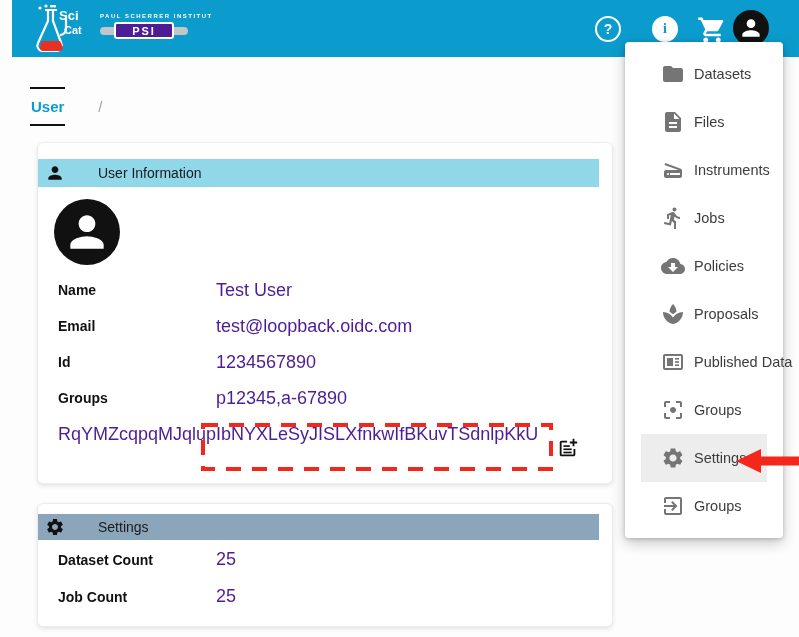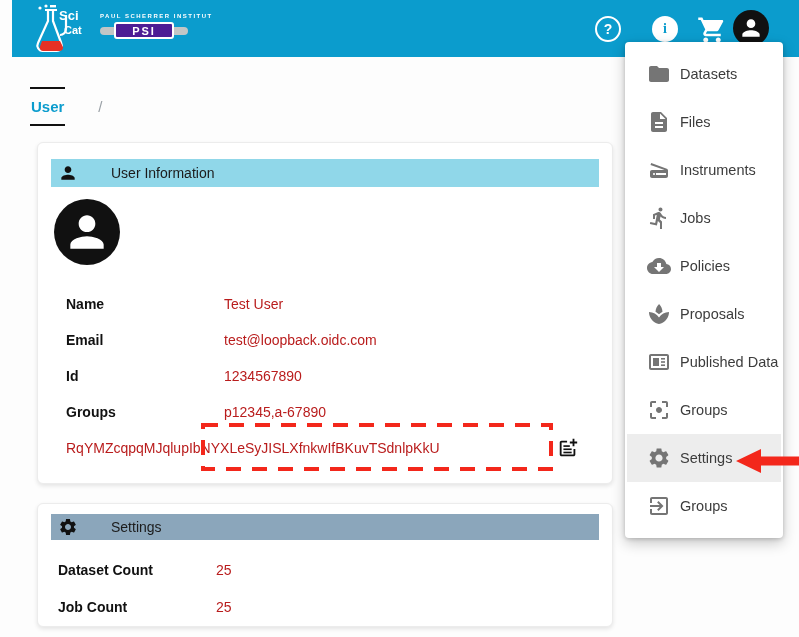--- a/index.html
+++ b/index.html
@@ -43,50 +43,50 @@
     border-bottom:2px solid #111; padding:9px 1px; color:#0b9ccd;
     font-weight:bold; font-size:15px; cursor:pointer; }
   .crumb-sep { color:#9aa0a6; font-size:15px; margin-left:5px; }
 
   
   .card { position:absolute; left:37px; width:576px; background:#fff;
     border:1px solid #ececec; border-radius:6px;
     box-shadow:0 2px 4px rgba(0,0,0,0.10); }
   .card-user { top:142px; height:342px; }
   .card-settings { top:503px; height:124px; }
-  .card-bar { position:absolute; left:13px; right:13px; height:28px;
+  .card-bar { position:absolute; left:0; right:13px; height:28px;
     display:flex; align-items:center; padding-left:7px; }
   .card-user .card-bar { top:16px; background:#90d7e9; }
   .card-settings .card-bar { top:10px; height:26px; background:#8ba6bb; }
   .bar-icon { width:20px; height:20px; color:#111; }
   .bar-title { margin-left:33px; font-size:14px; color:#1b1b1b; }
 
   .big-avatar { position:absolute; left:16px; top:56px; width:66px; height:66px;
     background:#111; border-radius:50%; display:flex; align-items:center;
     justify-content:center; color:#fff; }
 
   .rows { position:absolute; left:20px; right:20px; }
-  .card-user .rows { top:143px;margin-left:8px; }
+  .card-user .rows { top:129px; }
   .card-settings .rows { top:37px; }
   .frow { display:flex; align-items:center; height:36px; }
-  .card-settings .frow { height:37px;align-items:flex-end; }
+  .card-settings .frow { height:37px; }
   .flabel { width:158px; font-weight:bold; font-size:14px; color:#111; }
-  .fvalue { font-size:14px; color:#b91c1c; }
+  .fvalue { font-size:18px; color:#4c1d95; }
 
   
   .token-box { position:absolute; left:201px; top:423px; width:352px; height:48px;
     z-index:5; pointer-events:none; }
   .copy-btn { position:absolute; left:557px; top:437px; width:22px; height:22px;
     color:#111; z-index:6; cursor:pointer; }
   .anno-arrow { position:absolute; left:736px; top:446px; width:63px; height:30px;
     z-index:20; pointer-events:none; }
 
   
   .menu { position:absolute; left:625px; top:42px; width:158px;
-    background:#fff; border-radius:4px; padding:8px 2px; z-index:10;
+    background:#fff; border-radius:4px; padding:8px 16px; z-index:10;
     box-shadow:0 5px 14px rgba(0,0,0,0.22), 0 1px 4px rgba(0,0,0,0.18); }
   .menu-item { height:48px; display:flex; align-items:center;
     padding-left:20px; cursor:pointer; }
   .menu-item.highlight { background:#ededed; }
   .mi { width:24px; height:24px; color:#757575; flex:0 0 24px; }
   .ml { margin-left:9px; font-size:14.5px; color:#3c3c3c; white-space:nowrap; }
   svg { display:block; width:100%; height:100%; }
 </style>
 </head>
 <body>

